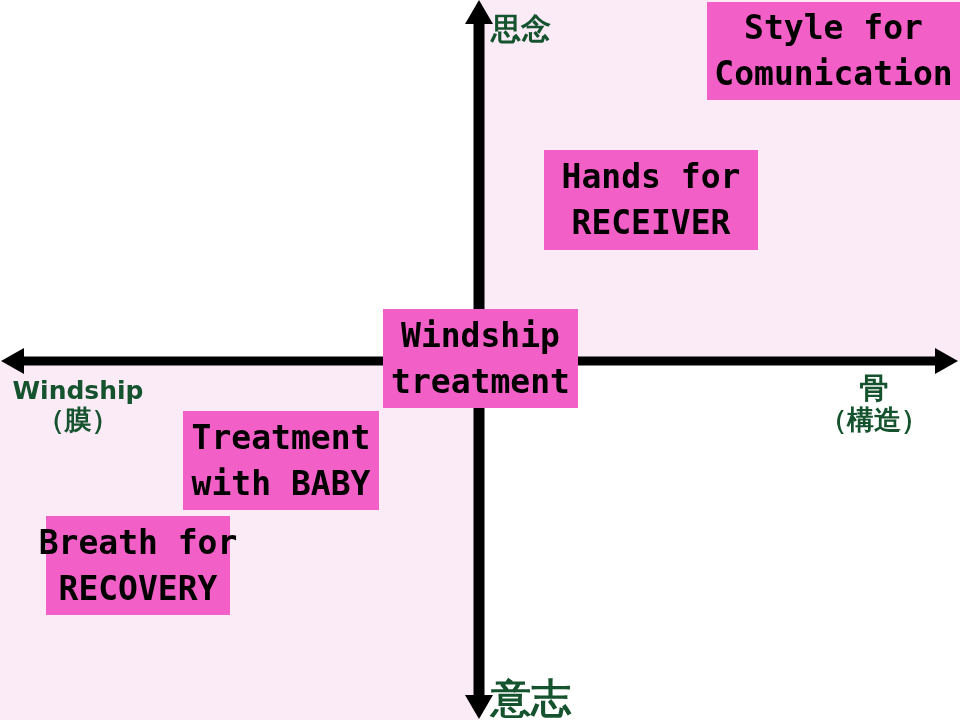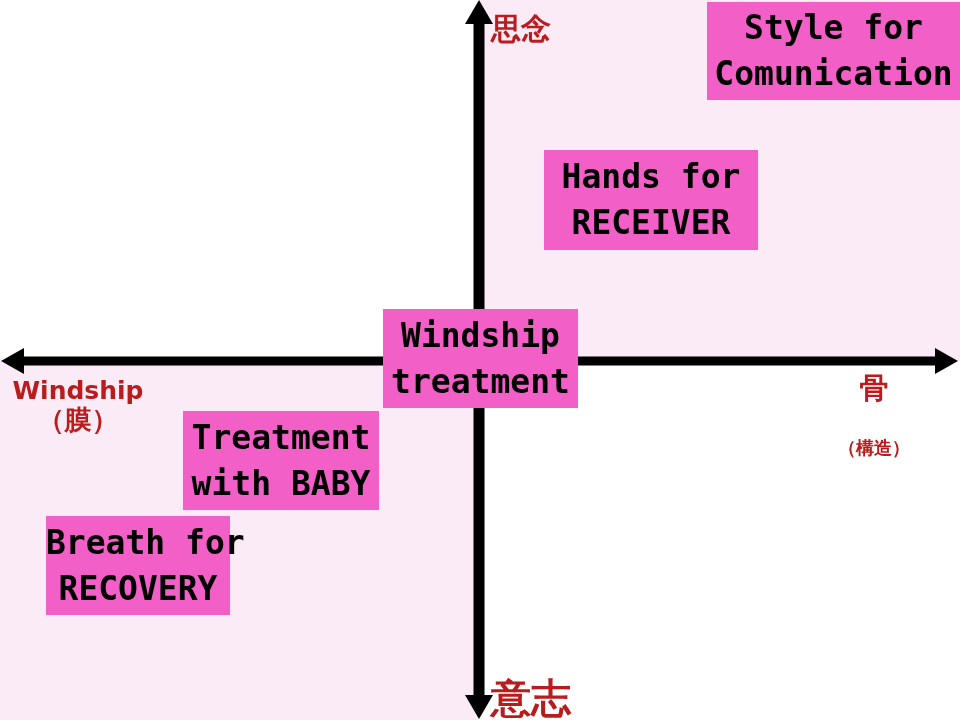--- a/index.html
+++ b/index.html
@@ -6,36 +6,36 @@
   .stage{
     position:relative;width:960px;height:720px;overflow:hidden;
     background:#ffffff;font-family:"DejaVu Sans Mono","Liberation Mono",monospace;
   }
   .qbg{position:absolute;}
   .qbg.tr{left:479px;top:0;width:481px;height:361px;background:#FBEBF7;}
   .qbg.bl{left:0;top:361px;width:479px;height:359px;background:#FBEBF7;}
   .axes{position:absolute;left:0;top:0;width:960px;height:720px;}
   .pbox{
     position:absolute;background:#F25FC7;color:#000;
-    display:flex;flex-direction:column;justify-content:center;
+    display:flex;flex-direction:column;justify-content:center;align-items:center;
     font-weight:bold;font-size:33px;line-height:46px;text-align:center;
     white-space:nowrap;
   }
   .pbox span{display:block;}
   .axis-label{
-    position:absolute;color:#b91c1c;font-weight:bold;text-align:center;
+    position:absolute;color:#14532d;font-weight:bold;text-align:center;
     font-family:"DejaVu Sans","Liberation Sans",sans-serif;white-space:nowrap;
   }
   .axis-label .l2{display:block;}
   #label-top{left:491px;top:12px;font-size:30px;line-height:34px;}
   #label-bottom{left:491px;top:682px;font-size:40px;line-height:34px;font-family:Liberation Serif, serif;}
   #label-left{left:8px;top:376px;width:140px;font-size:25px;line-height:29px;}
   #label-left .l2{font-size:27px;line-height:29px;}
   #label-right{left:818px;top:372px;width:112px;font-size:29px;line-height:32px;}
-  #label-right .l2{font-size:18px;line-height:31px;margin-top:28px;}
+  #label-right .l2{font-size:27px;line-height:31px;}
   #box-style{left:707px;top:2px;width:253px;height:98px;}
   #box-hands{left:544px;top:150px;width:214px;height:100px;}
   #box-windship{left:383px;top:309px;width:195px;height:99px;}
   #box-baby{left:183px;top:411px;width:196px;height:99px;}
   #box-breath{left:46px;top:516px;width:184px;height:99px;}
   #box-sounds{left:0px;top:620px;width:208px;height:100px;}
 </style>
 </head>
 <body>
 

